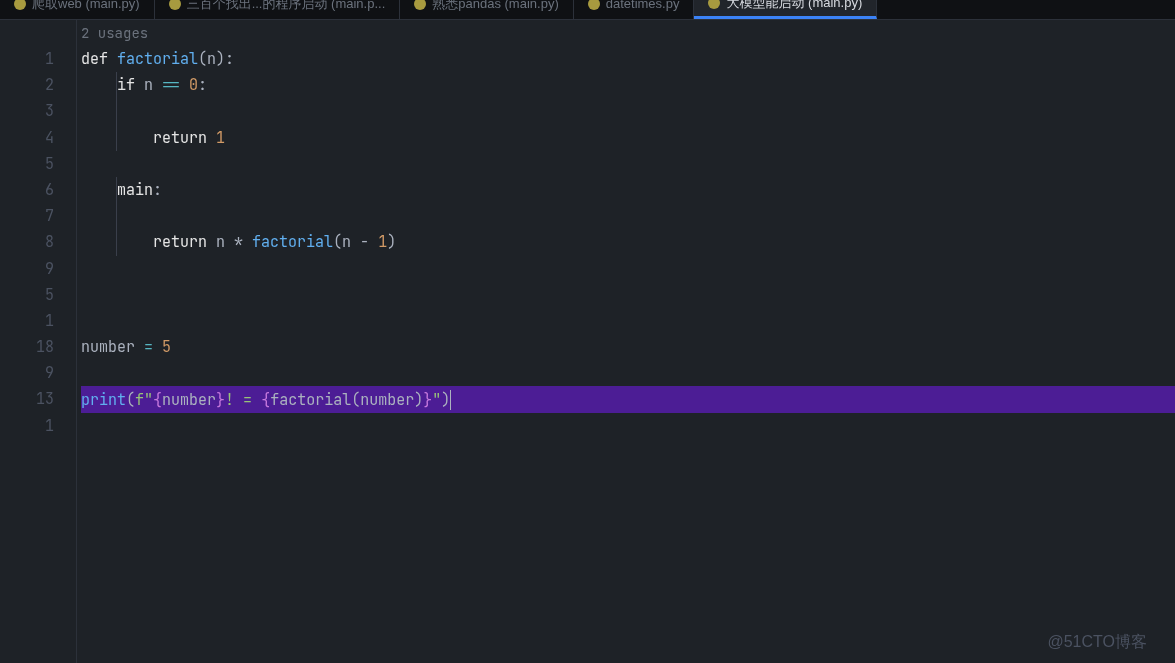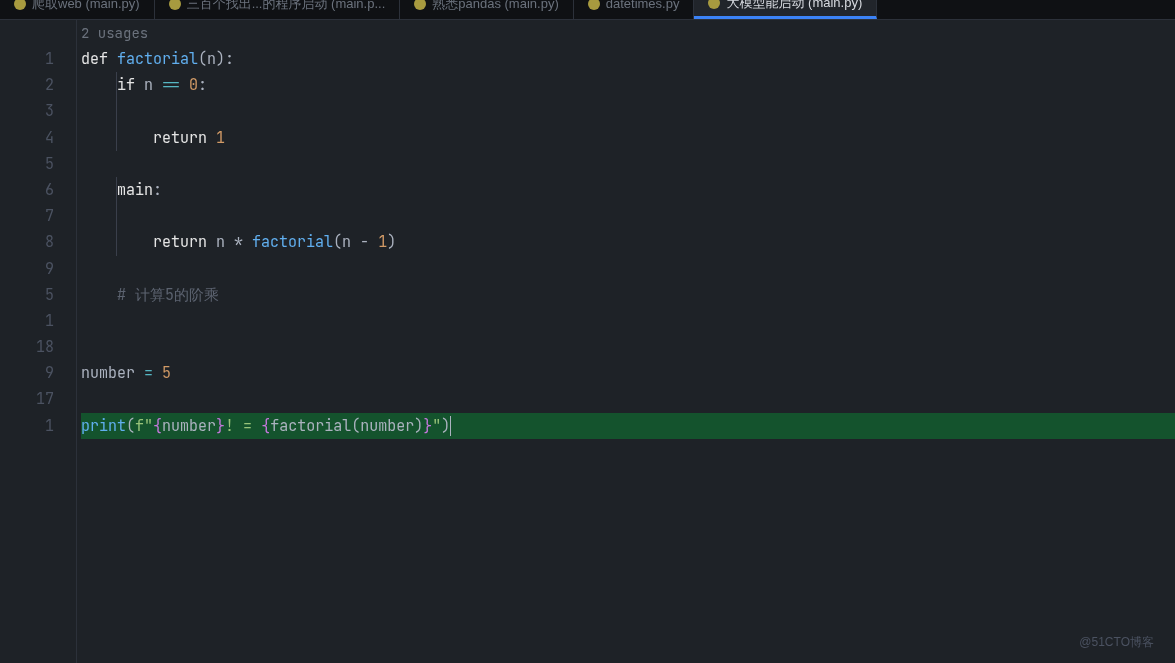--- a/index.html
+++ b/index.html
@@ -74,21 +74,21 @@
     align-items:flex-start;
     padding-left:0;
   }
   .code-line {
     height:26.2px;
     display:flex;
     align-items:center;
     white-space:pre;
   }
   .code-line.current {
-    background:#14532d;
+    background:#4c1d95;
   }
   .tok-kw    { color:#e5e5e5; }
   .tok-fn    { color:#61afef; }
   .tok-num   { color:#d19a66; }
   .tok-op    { color:#56b6c2; }
   .tok-str   { color:#98c379; }
   .tok-cmt   { color:#5c6370; }
   .tok-paren { color:#abb2bf; }
   .tok-brace { color:#c678dd; }
   .tok-plain { color:#abb2bf; }
@@ -99,25 +99,25 @@
   }
   .caret {
     display:inline-block;
     width:1px;
     height:20px;
     background:#abb2bf;
     vertical-align:middle;
   }
   .watermark {
     position:absolute;
-    right:21px;
+    right:28px;
     bottom:8px;
     color:#4b5261;
     font-family:sans-serif;
-    font-size:12px;
+    font-size:16px;
   }
 </style>
 </head>
 <body>
 
 <div class="tabs">
   <div class="tab">
     <span class="icon"></span>
     <span>爬取web (main.py)</span>
   </div>
@@ -148,21 +148,21 @@
     <div class="ln">4</div>
     <div class="ln">5</div>
     <div class="ln">6</div>
     <div class="ln">7</div>
     <div class="ln">8</div>
     <div class="ln">9</div>
     <div class="ln">5</div>
     <div class="ln">1</div>
     <div class="ln">18</div>
     <div class="ln">9</div>
-    <div class="ln">17</div>
+    <div class="ln">13</div>
     <div class="ln">1</div>
   </div>
 
   <div class="code-area">
     <div class="usages">
       <span>2 usages</span>
     </div>
 
     <div class="code-line"><span class="tok-kw">def </span><span class="tok-fn">factorial</span><span class="tok-paren">(</span><span class="tok-plain">n</span><span class="tok-paren">)</span><span class="tok-plain">:</span></div>
 
@@ -175,21 +175,20 @@
     <div class="code-line"></div>
 
     <div class="code-line"><span class="indent-guide" style="margin-left:35px;"></span><span class="tok-kw">main</span><span class="tok-plain">:</span></div>
 
     <div class="code-line"><span class="indent-guide" style="margin-left:35px;"></span></div>
 
     <div class="code-line"><span class="indent-guide" style="margin-left:35px;"></span><span class="tok-plain">    </span><span class="tok-kw">return </span><span class="tok-plain">n </span><span class="tok-plain">* </span><span class="tok-fn">factorial</span><span class="tok-paren">(</span><span class="tok-plain">n </span><span class="tok-plain">- </span><span class="tok-num">1</span><span class="tok-paren">)</span></div>
 
     <div class="code-line"></div>
 
-    <div class="code-line"><span class="tok-plain">    </span><span class="tok-cmt"># 计算5的阶乘</span></div>
 
     <div class="code-line"></div>
     <div class="code-line"></div>
 
     <div class="code-line"><span class="tok-plain">number </span><span class="tok-op">= </span><span class="tok-num">5</span></div>
 
     <div class="code-line"></div>
 
     <div class="code-line current"><span class="tok-fn">print</span><span class="tok-paren">(</span><span class="tok-str">f</span><span class="tok-str">"</span><span class="tok-brace">{</span><span class="tok-plain">number</span><span class="tok-brace">}</span><span class="tok-str">! = </span><span class="tok-brace">{</span><span class="tok-plain">factorial</span><span class="tok-paren">(</span><span class="tok-plain">number</span><span class="tok-paren">)</span><span class="tok-brace">}</span><span class="tok-str">"</span><span class="tok-paren">)</span><span class="caret"></span></div>
 

